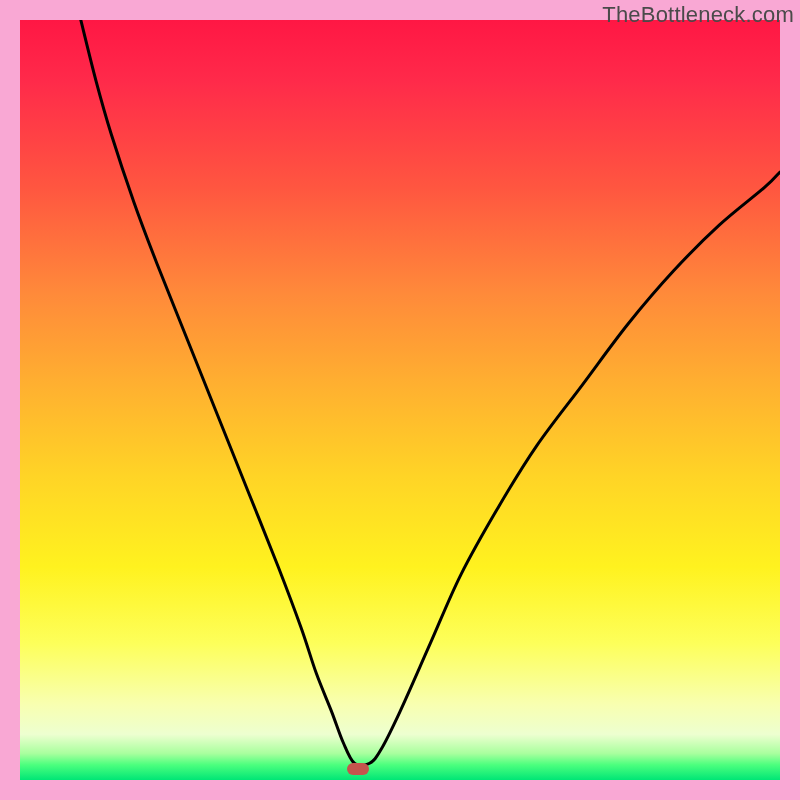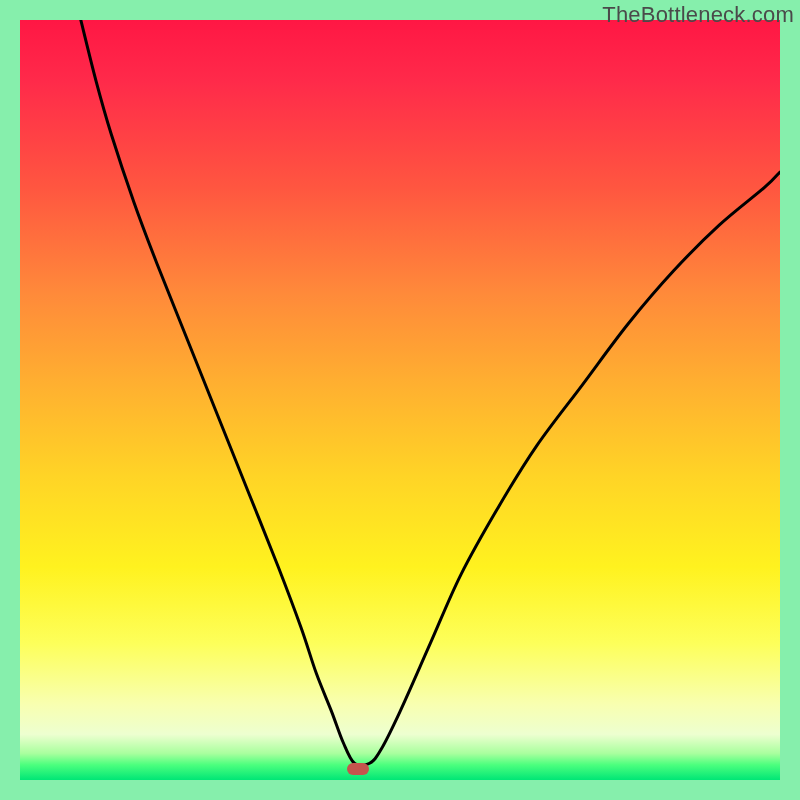--- a/index.html
+++ b/index.html
@@ -7,21 +7,21 @@
     padding: 0;
     width: 800px;
     height: 800px;
     overflow: hidden;
     background: #000;
     font-family: Arial, Helvetica, sans-serif;
   }
   .frame {
     position: absolute;
     inset: 0;
-    background: #86efac;
+    background: #f9a8d4;
   }
   .plot {
     position: absolute;
     left: 20px;
     top: 20px;
     width: 760px;
     height: 760px;
     overflow: hidden;
   }
   .gradient {

